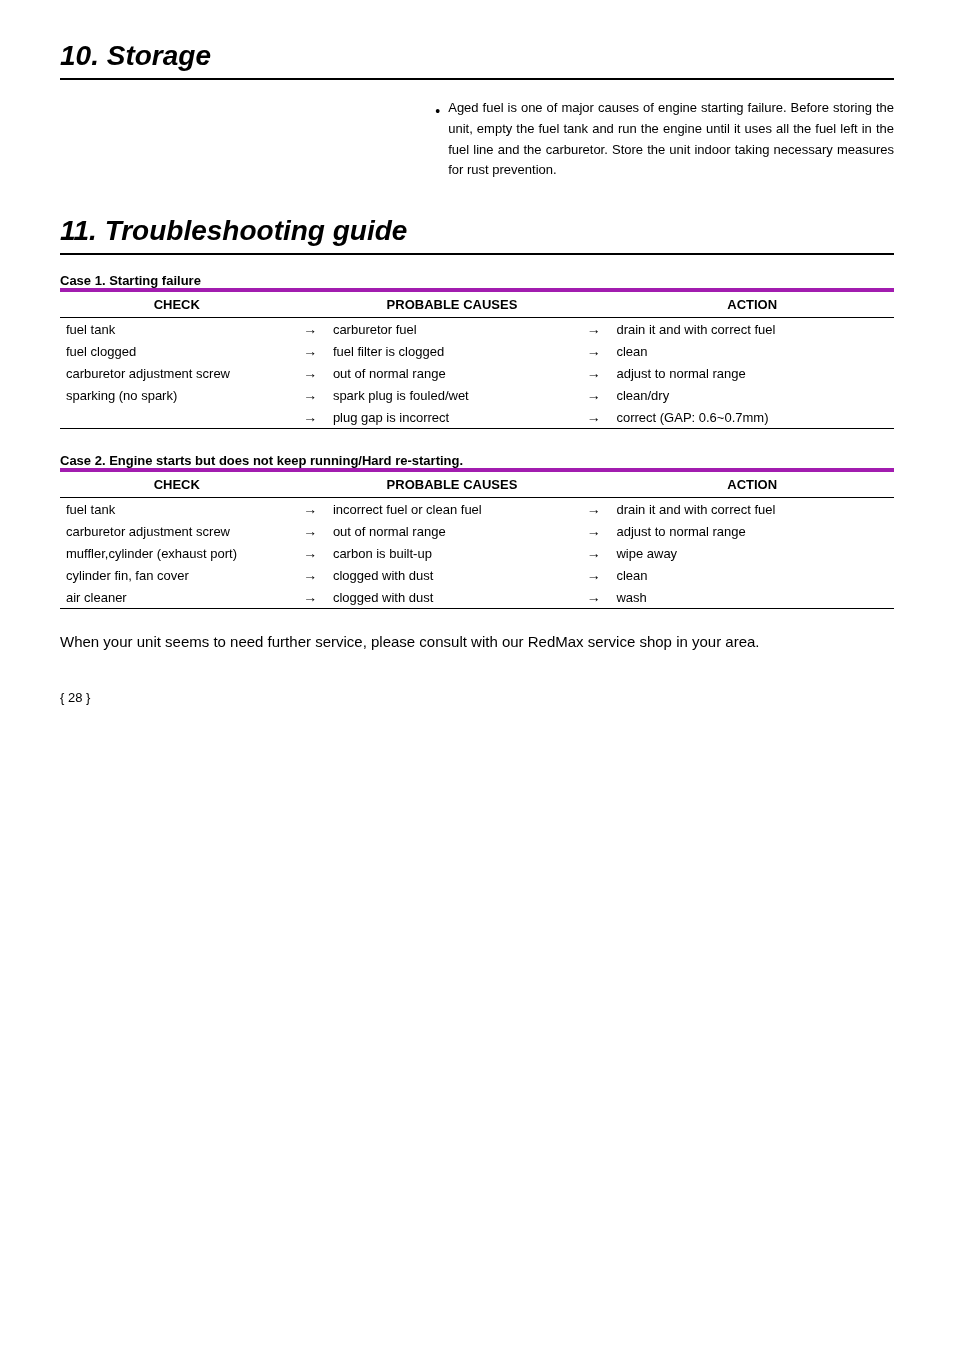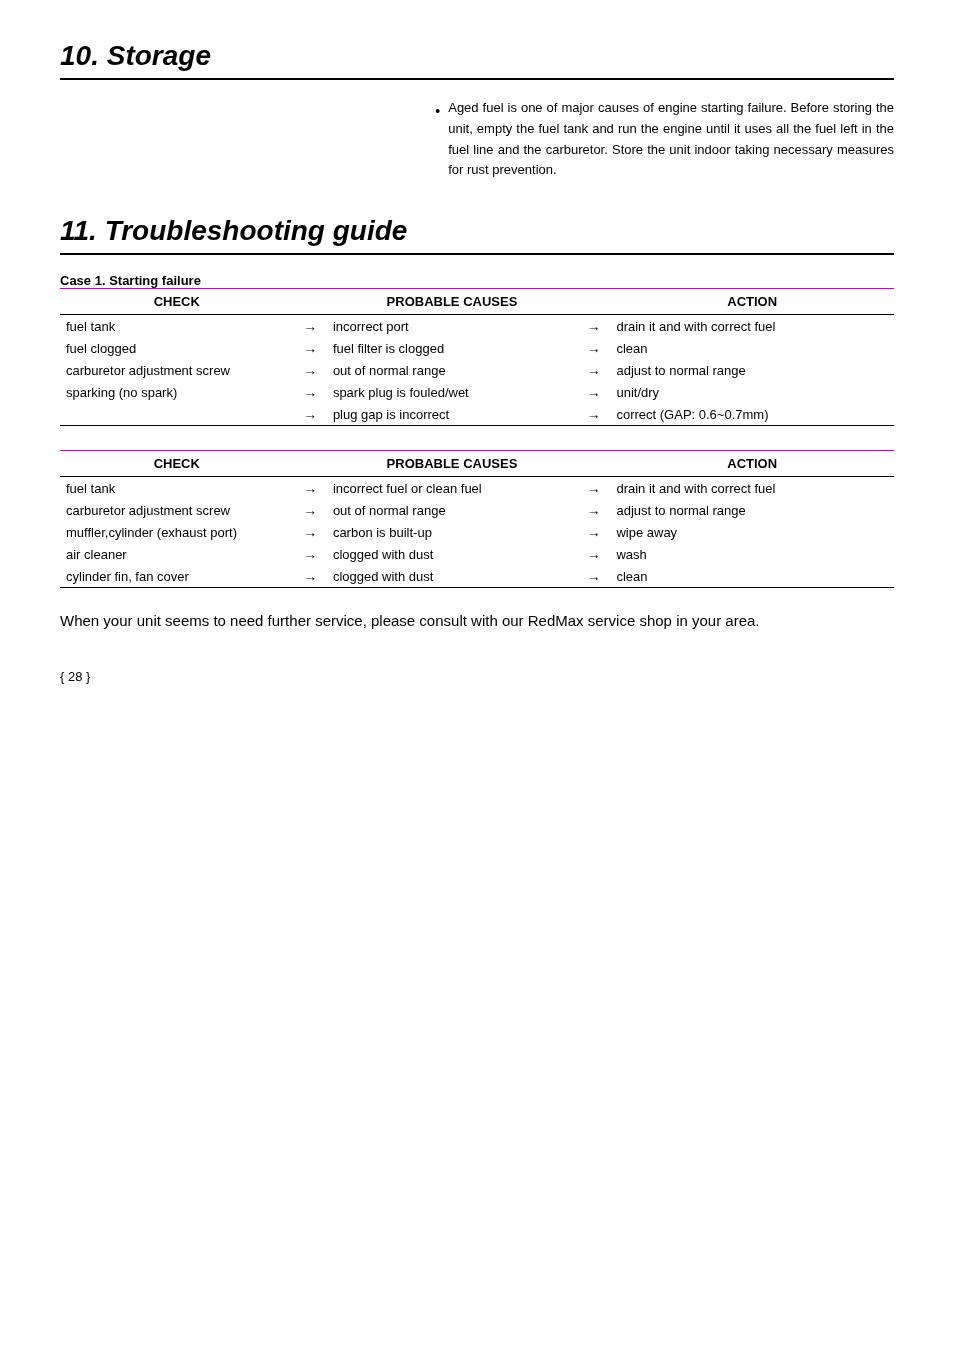--- a/index.html
+++ b/index.html
@@ -64,21 +64,21 @@
       margin-bottom: 0;
     }
 
     table {
       width: 100%;
       border-collapse: collapse;
       margin-bottom: 24px;
     }
 
     table thead tr {
-      border-top: 1px solid #a21caf;
+      border-top: 4px solid #a21caf;
       border-bottom: 1px solid #000;
     }
 
     table tbody tr:last-child {
       border-bottom: 1px solid #000;
     }
 
     th {
       font-weight: bold;
       font-size: 13px;
@@ -142,21 +142,21 @@
         <th class="col-arrow"></th>
         <th class="col-causes">PROBABLE CAUSES</th>
         <th class="col-arrow2"></th>
         <th class="col-action">ACTION</th>
       </tr>
     </thead>
     <tbody id="case1-tbody">
     <tr>
       <td class="col-check">fuel tank</td>
       <td class="col-arrow arrow-cell">→</td>
-      <td class="col-causes">incorrect port</td>
+      <td class="col-causes">carburetor fuel</td>
       <td class="col-arrow2 arrow-cell">→</td>
       <td class="col-action">drain it and with correct fuel</td>
     </tr>
         <tr>
       <td class="col-check">fuel clogged</td>
       <td class="col-arrow arrow-cell">→</td>
       <td class="col-causes">fuel filter is clogged</td>
       <td class="col-arrow2 arrow-cell">→</td>
       <td class="col-action">clean</td>
     </tr>
@@ -165,32 +165,33 @@
       <td class="col-arrow arrow-cell">→</td>
       <td class="col-causes">out of normal range</td>
       <td class="col-arrow2 arrow-cell">→</td>
       <td class="col-action">adjust to normal range</td>
     </tr>
         <tr>
       <td class="col-check">sparking (no spark)</td>
       <td class="col-arrow arrow-cell">→</td>
       <td class="col-causes">spark plug is fouled/wet</td>
       <td class="col-arrow2 arrow-cell">→</td>
-      <td class="col-action">unit/dry</td>
+      <td class="col-action">clean/dry</td>
     </tr>
         <tr>
       <td class="col-check"></td>
       <td class="col-arrow arrow-cell">→</td>
       <td class="col-causes">plug gap is incorrect</td>
       <td class="col-arrow2 arrow-cell">→</td>
       <td class="col-action">correct (GAP: 0.6~0.7mm)</td>
     </tr>
       </tbody>
   </table>
 
+  <div class="case-title">Case 2. Engine starts but does not keep running/Hard re-starting.</div>
   <table>
     <thead>
       <tr>
         <th class="col-check">CHECK</th>
         <th class="col-arrow"></th>
         <th class="col-causes">PROBABLE CAUSES</th>
         <th class="col-arrow2"></th>
         <th class="col-action">ACTION</th>
       </tr>
     </thead>
@@ -210,32 +211,32 @@
       <td class="col-action">adjust to normal range</td>
     </tr>
         <tr>
       <td class="col-check">muffler,cylinder (exhaust port)</td>
       <td class="col-arrow arrow-cell">→</td>
       <td class="col-causes">carbon is built-up</td>
       <td class="col-arrow2 arrow-cell">→</td>
       <td class="col-action">wipe away</td>
     </tr>
         <tr>
+      <td class="col-check">cylinder fin, fan cover</td>
+      <td class="col-arrow arrow-cell">→</td>
+      <td class="col-causes">clogged with dust</td>
+      <td class="col-arrow2 arrow-cell">→</td>
+      <td class="col-action">clean</td>
+    </tr>
+        <tr>
       <td class="col-check">air cleaner</td>
       <td class="col-arrow arrow-cell">→</td>
       <td class="col-causes">clogged with dust</td>
       <td class="col-arrow2 arrow-cell">→</td>
       <td class="col-action">wash</td>
-    </tr>
-        <tr>
-      <td class="col-check">cylinder fin, fan cover</td>
-      <td class="col-arrow arrow-cell">→</td>
-      <td class="col-causes">clogged with dust</td>
-      <td class="col-arrow2 arrow-cell">→</td>
-      <td class="col-action">clean</td>
     </tr>
       </tbody>
   </table>
 
   <div class="footer-note">When your unit seems to need further service, please consult with our RedMax service shop in your area.</div>
 </div>
 
 <div class="page-number">{ 28 }</div>
 
 </body></html>

